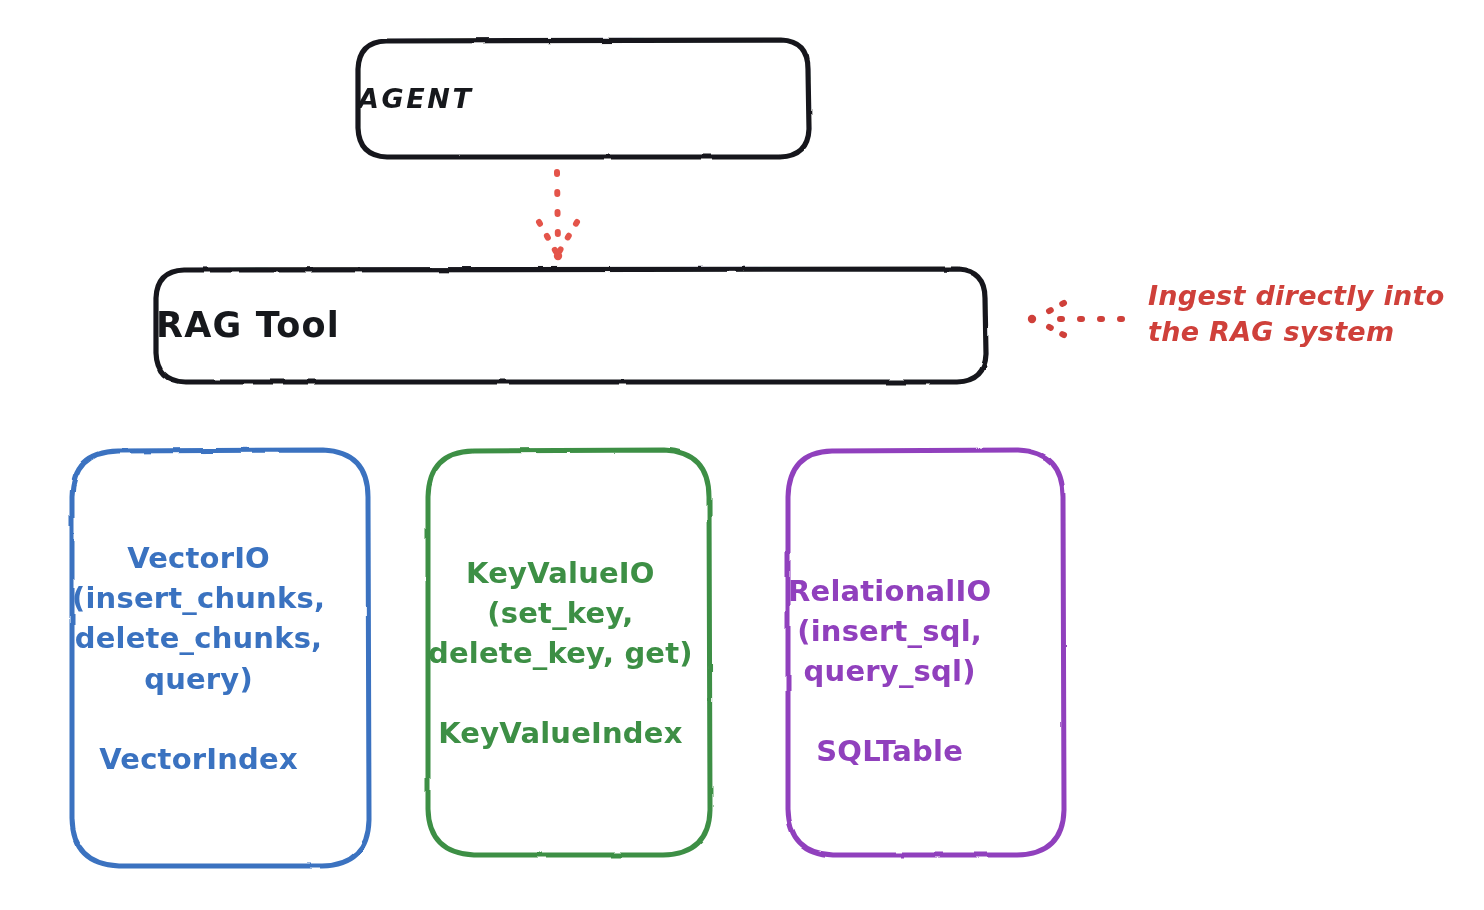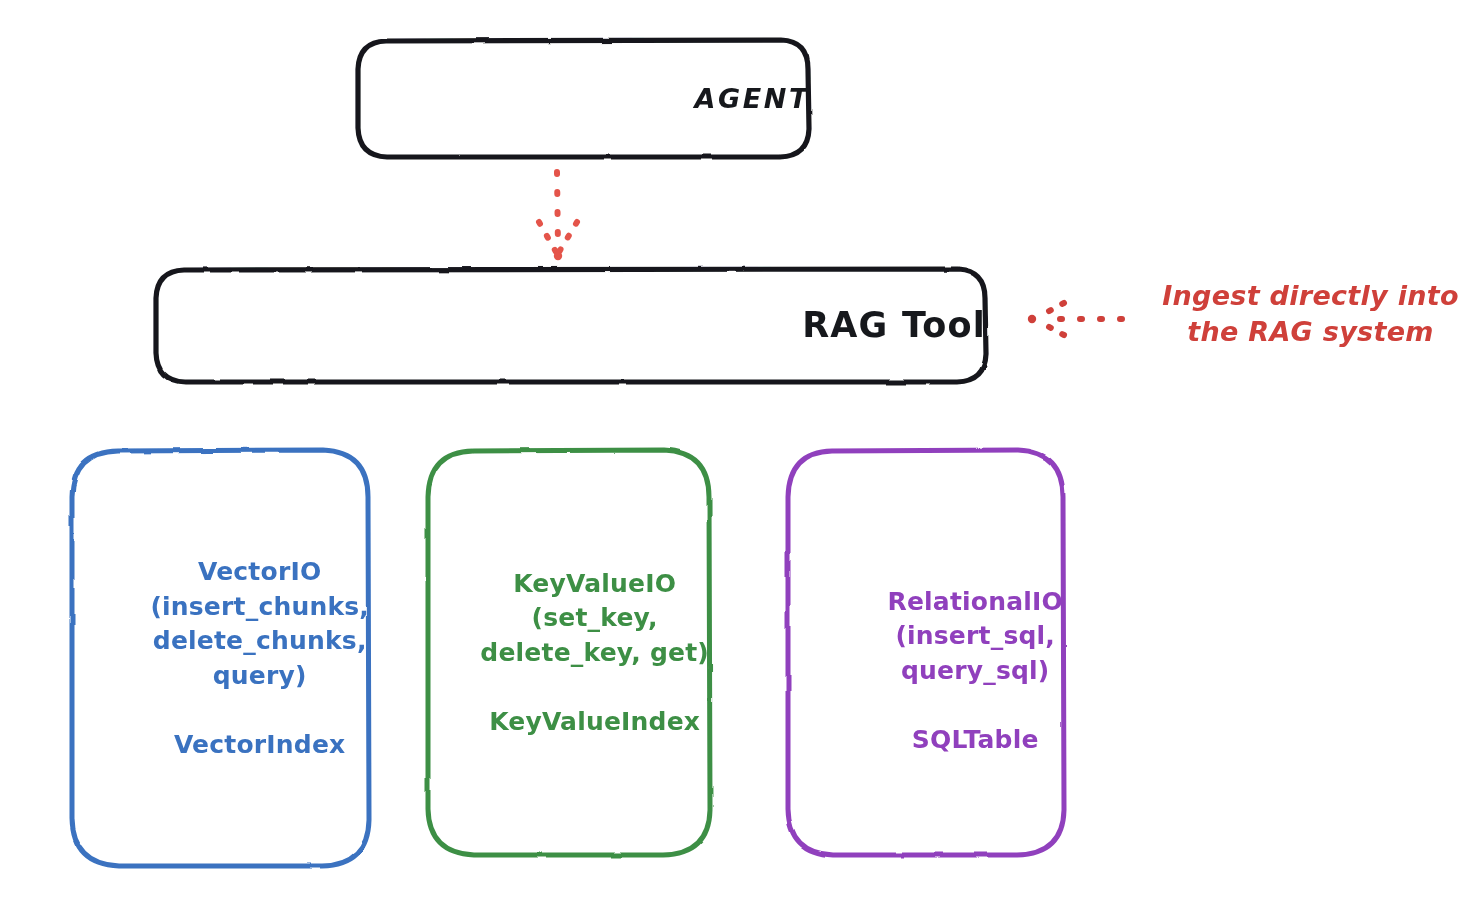--- a/index.html
+++ b/index.html
@@ -24,21 +24,21 @@
     top: 0;
     width: 1484px;
     height: 910px;
     pointer-events: none;
   }
   .node {
     position: absolute;
     box-sizing: border-box;
     display: flex;
     align-items: center;
-    justify-content: flex-end;
+    justify-content: flex-start;
     text-align: center;
   }
   .node-label {
     white-space: pre-line;
     line-height: 1.30;
     letter-spacing: 0.4px;
   }
 
   
   #agent-node {
@@ -86,35 +86,35 @@
   }
   #relationalio-node {
     left: 788px;
     top: 450px;
     width: 275px;
     height: 406px;
   }
   .api-node .node-label {
     font-family: "DejaVu Sans", sans-serif;
     font-weight: 600;
-    font-size: 25px;
+    font-size: 29px;
     line-height: 1.38;
     letter-spacing: 0.2px;
   }
   #vectorio-node .node-label { color: #3a72c0; }
   #keyvalueio-node .node-label { color: #3d8f45; }
   #relationalio-node .node-label { color: #9040bd; margin-top: 36px; }
 
   
   #ingest-annotation {
     position: absolute;
     left: 1148px;
     top: 278px;
     width: 325px;
-    text-align: center;
+    text-align: left;
     font-family: "DejaVu Sans", sans-serif;
     font-style: italic;
     font-weight: 600;
     font-size: 27px;
     line-height: 1.33;
     color: #cf403a;
     letter-spacing: 0.3px;
     white-space: pre-line;
   }
 </style>

